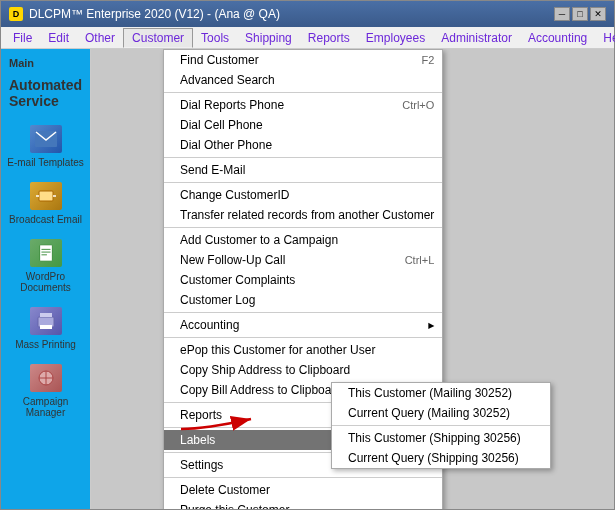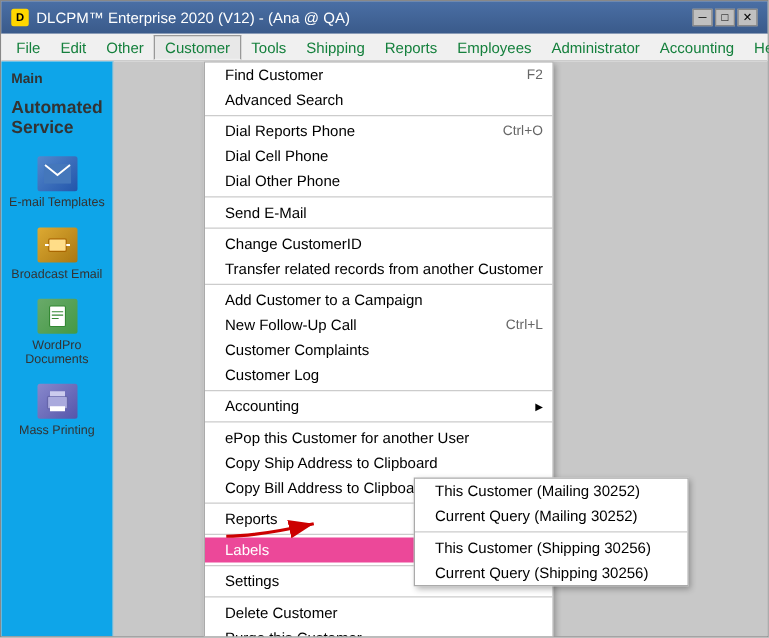--- a/index.html
+++ b/index.html
@@ -77,21 +77,21 @@
       display: flex;
       align-items: center;
       height: 22px;
       padding: 0 4px;
       flex-shrink: 0;
     }
     .menu-item {
       padding: 2px 8px;
       cursor: pointer;
       font-size: 12px;
-      color: #15803d;
+      color: #6d28d9;
       white-space: nowrap;
     }
     .menu-item.active {
       background: #e8e8e8;
       border: 1px solid #999;
       border-bottom: 1px solid #f0f0f0;
     }
 
     
     .main-content {
@@ -157,21 +157,21 @@
       padding: 3px 8px 3px 16px;
       cursor: pointer;
       display: flex;
       justify-content: space-between;
       align-items: center;
       color: #000;
       white-space: nowrap;
       font-size: 12px;
     }
     .menu-dropdown-item.highlighted {
-      background: #ec4899;
+      background: #737373;
       color: white;
     }
     .menu-separator {
       height: 1px;
       background: #ccc;
       margin: 2px 0;
     }
     .menu-shortcut {
       margin-left: 30px;
       color: #666;
@@ -288,20 +288,32 @@
             <svg width="20" height="18" viewBox="0 0 20 18">
               <rect width="16" height="10" x="2" y="5" rx="1" fill="#aaaadd" stroke="#6666aa" stroke-width="1"></rect>
               <rect width="12" height="4" x="4" y="1" rx="0" fill="#ccccee"></rect>
               <rect width="12" height="4" x="4" y="13" rx="0" fill="white"></rect>
             </svg>
           </div>
         </div>
         <span>Mass Printing</span>
       </div>
 
+      <div class="sidebar-item">
+        <div class="sidebar-icon">
+          <div style="background:linear-gradient(135deg,#cc8888,#aa5555);width:34px;height:28px;border-radius:2px;display:flex;align-items:center;justify-content:center;">
+            <svg width="20" height="18" viewBox="0 0 20 18">
+              <circle cx="10" cy="9" r="7" fill="#ddaaaa" stroke="#aa4444" stroke-width="1"></circle>
+              <line x1="10" y1="2" x2="10" y2="16" stroke="#aa4444" stroke-width="1"></line>
+              <line x1="3" y1="9" x2="17" y2="9" stroke="#aa4444" stroke-width="1"></line>
+            </svg>
+          </div>
+        </div>
+        <span>Campaign Manager</span>
+      </div>
     </div>
 
     <div class="work-area">
 
       <div class="customer-menu">
 
         <div class="menu-dropdown-item">
           <span>Find Customer</span>
           <span class="menu-shortcut">F2</span>
         </div>

